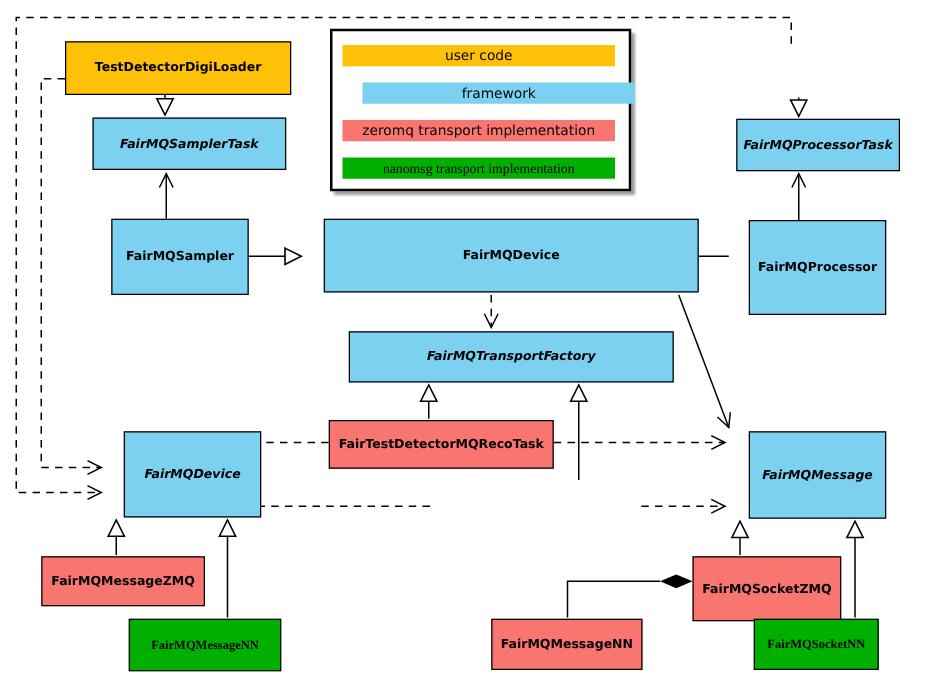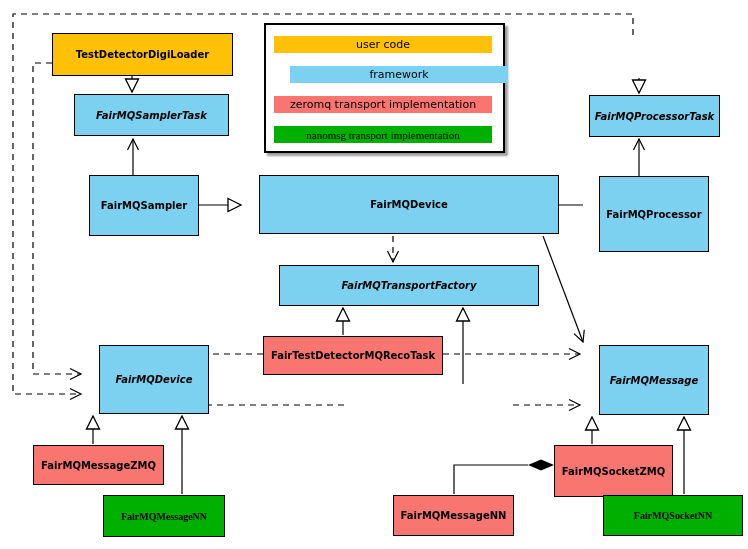--- a/index.html
+++ b/index.html
@@ -137,21 +137,21 @@
   </div>
 
   <div class="node c-nanomsg" style="left:103px;top:495px;width:122px;height:42px">
     <span class="lbl">FairMQMessageNN</span>
   </div>
 
   <div class="node c-zeromq" style="left:554px;top:445px;width:119px;height:52px">
     <span class="lbl">FairMQSocketZMQ</span>
   </div>
 
-  <div class="node c-nanomsg" style="left:603px;top:495px;width:140px;height:41px">
+  <div class="node c-nanomsg" style="left:603px;top:495px;width:100px;height:41px">
     <span class="lbl">FairMQSocketNN</span>
   </div>
 
   <div class="node c-zeromq" style="left:393px;top:495px;width:121px;height:41px">
     <span class="lbl">FairMQMessageNN</span>
   </div>
 
 </div>
 
 </body></html>

